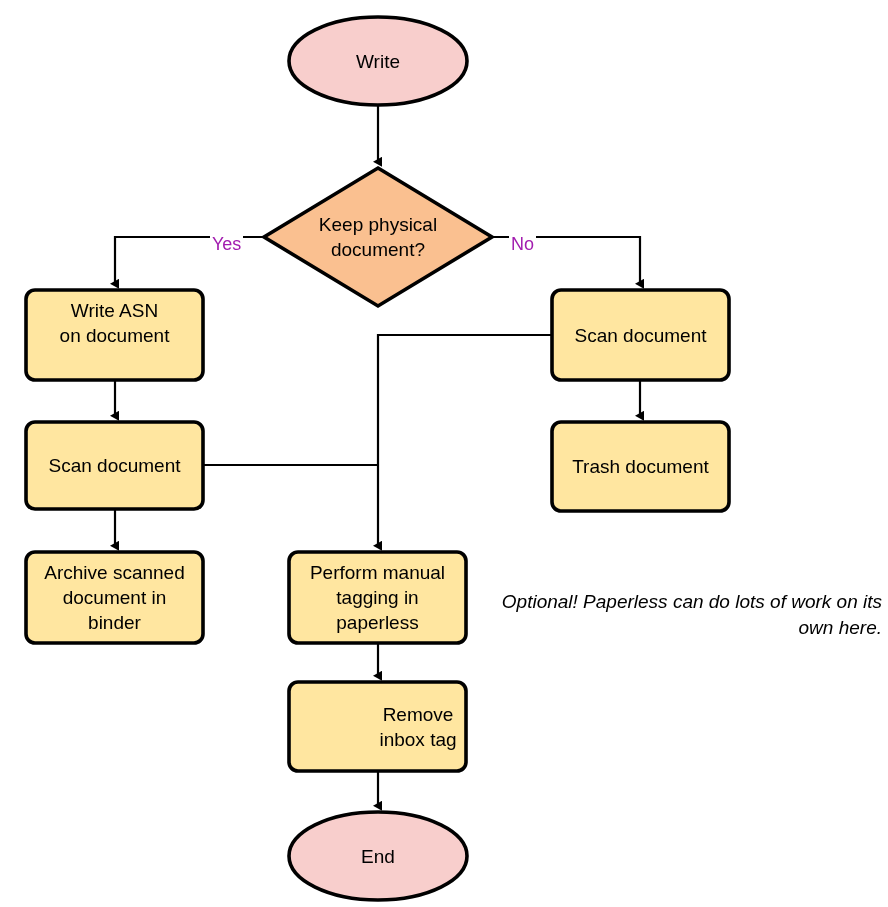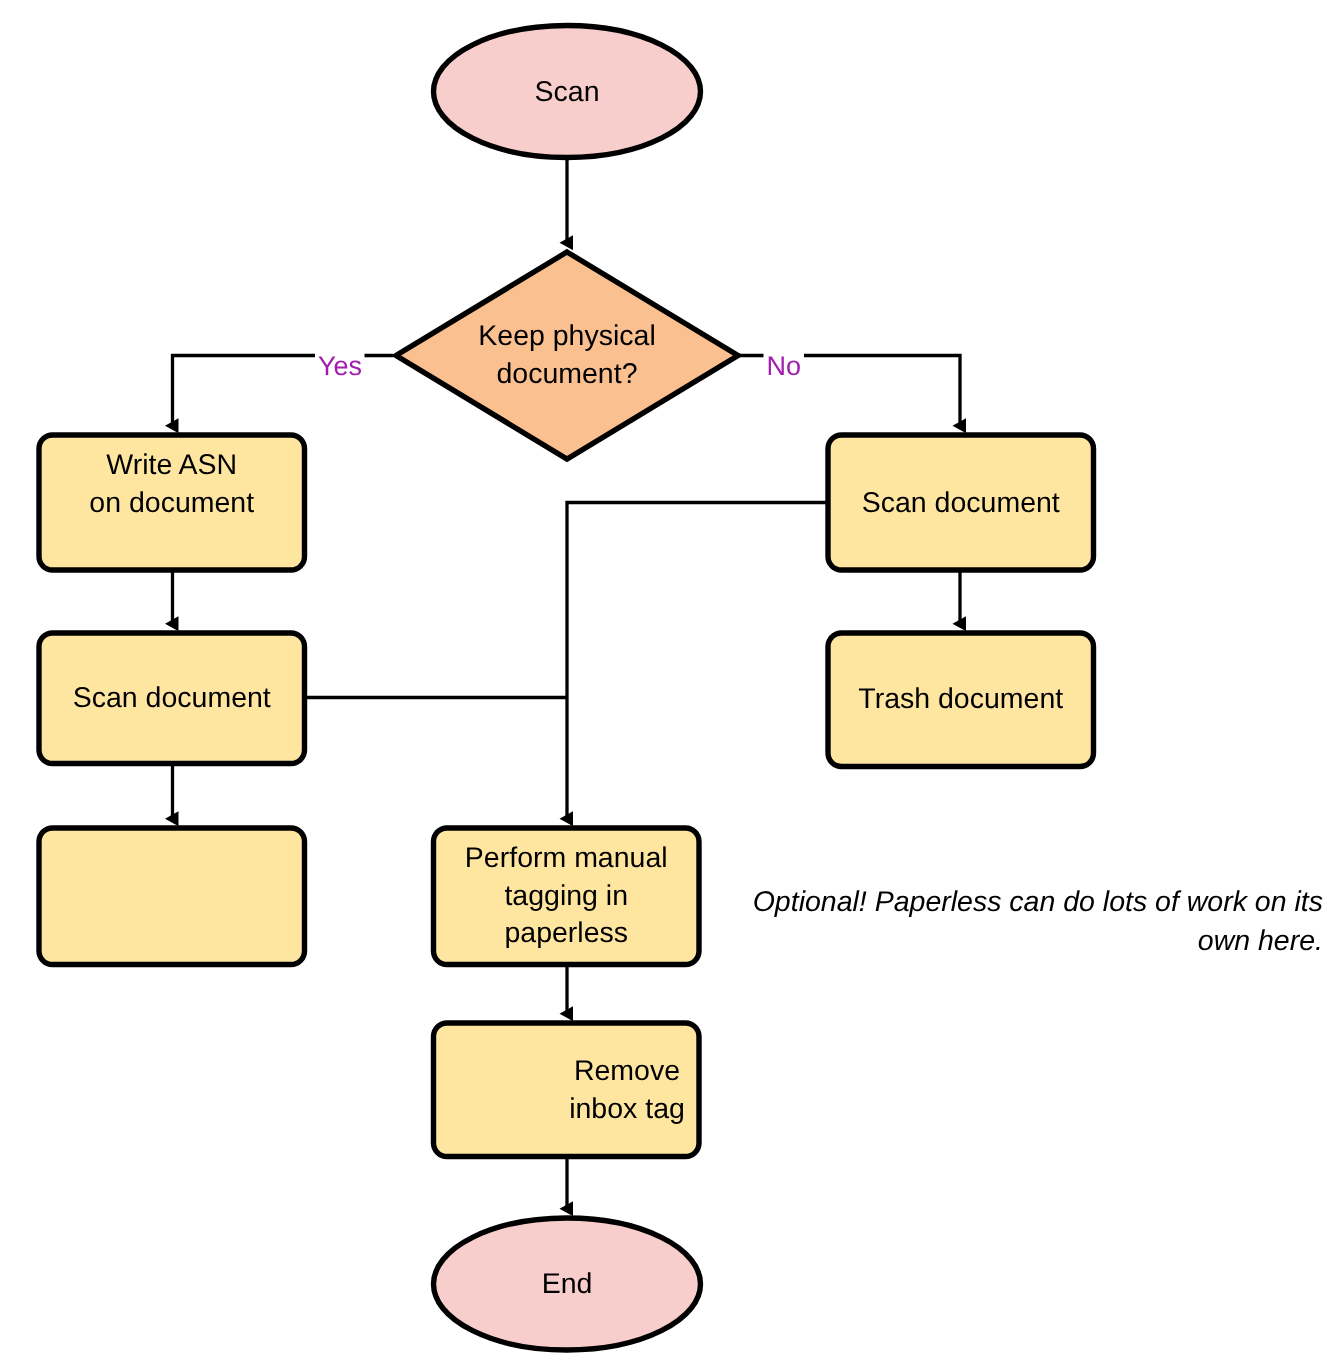--- a/index.html
+++ b/index.html
@@ -103,30 +103,33 @@
 
     <rect x="552" y="422" width="177" height="89" rx="9" ry="9" fill="#ffe6a0" stroke="#000000" stroke-width="3.6"></rect>
 
     <rect x="289" y="552" width="177" height="91" rx="9" ry="9" fill="#ffe6a0" stroke="#000000" stroke-width="3.6"></rect>
 
     <rect x="289" y="682" width="177" height="89" rx="9" ry="9" fill="#ffe6a0" stroke="#000000" stroke-width="3.6"></rect>
 
     <ellipse cx="378" cy="856" rx="89" ry="44" fill="#f8cecc" stroke="#000000" stroke-width="3.6"></ellipse>
   </svg>
 
-  <div class="node-label" style="left:289px; top:17px; width:178px; height:88px;">Scan</div>
+  <div class="node-label" style="left:289px; top:17px; width:178px; height:88px;">Write</div>
 
   <div class="node-label" style="left:289px; top:193px; width:178px; height:88px;">Keep physical
 document?</div>
 
   <div class="node-label" style="left:26px; top:290px; width:177px; height:66px;">Write ASN
 on document</div>
 
   <div class="node-label" style="left:26px; top:422px; width:177px; height:87px;">Scan document</div>
 
+  <div class="node-label" style="left:26px; top:552px; width:177px; height:91px;">Archive scanned
+document in
+binder</div>
 
   <div class="node-label" style="left:552px; top:290px; width:177px; height:90px;">Scan document</div>
 
   <div class="node-label" style="left:552px; top:422px; width:177px; height:89px;">Trash document</div>
 
   <div class="node-label" style="left:289px; top:552px; width:177px; height:91px;">Perform manual
 tagging in
 paperless</div>
 
   <div class="node-label" style="left:289px; top:682px; width:162px; height:89px;padding-left:48px;">Remove

